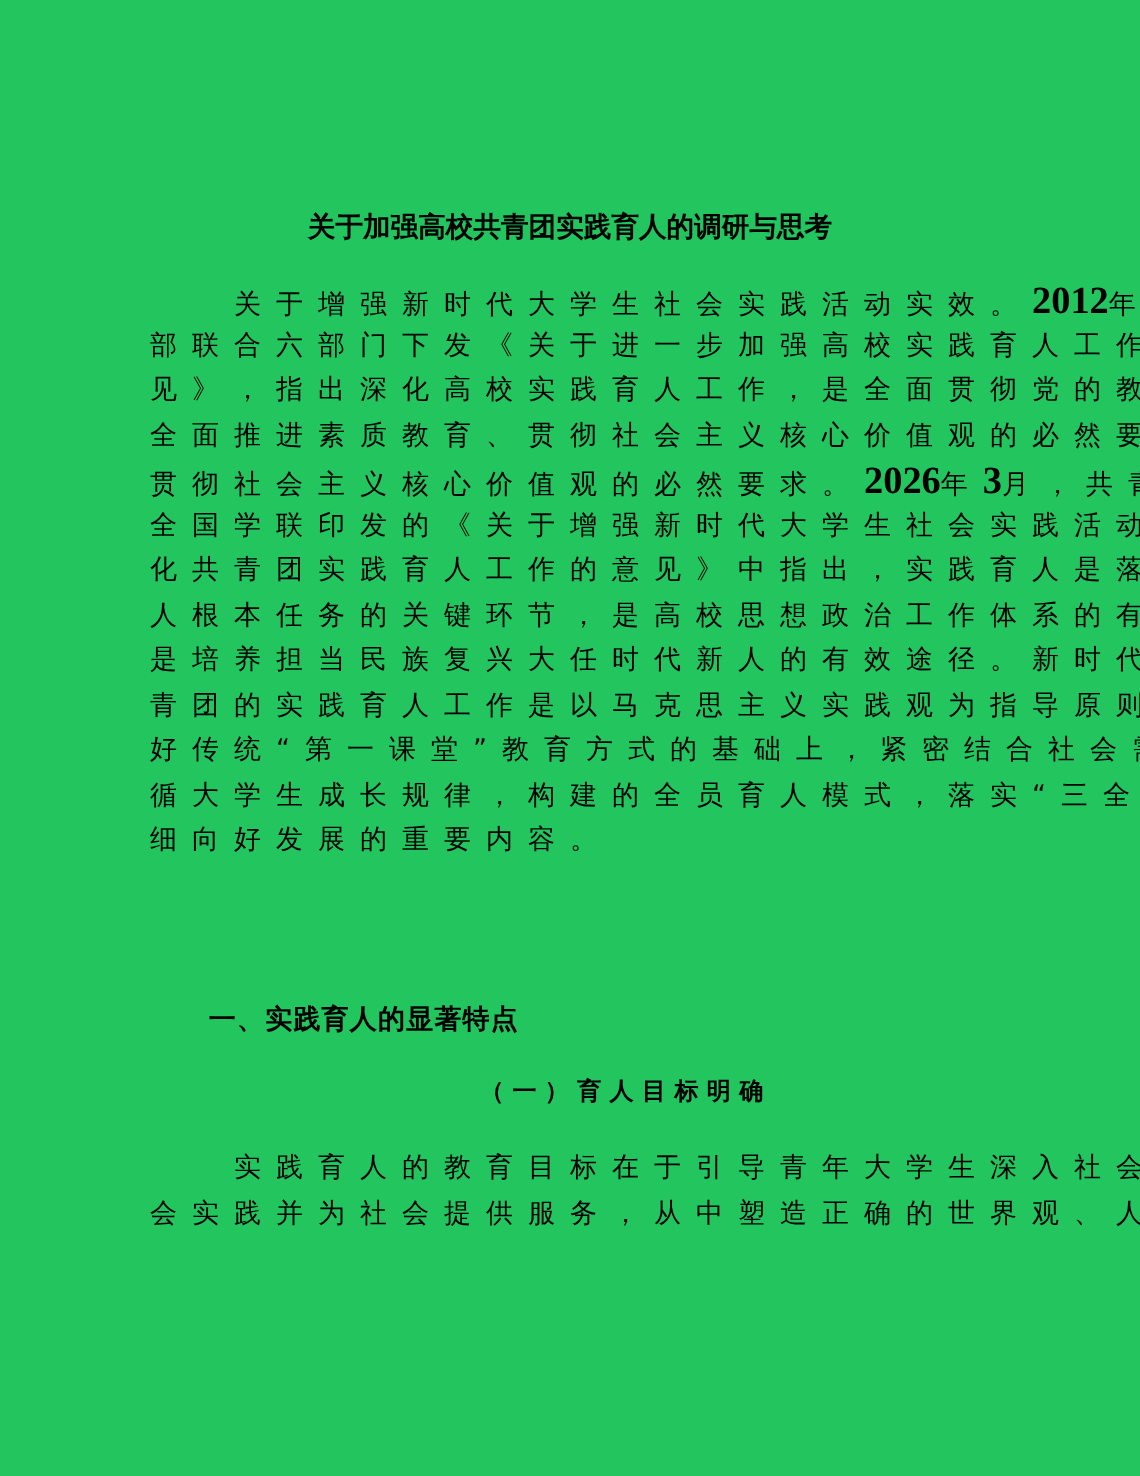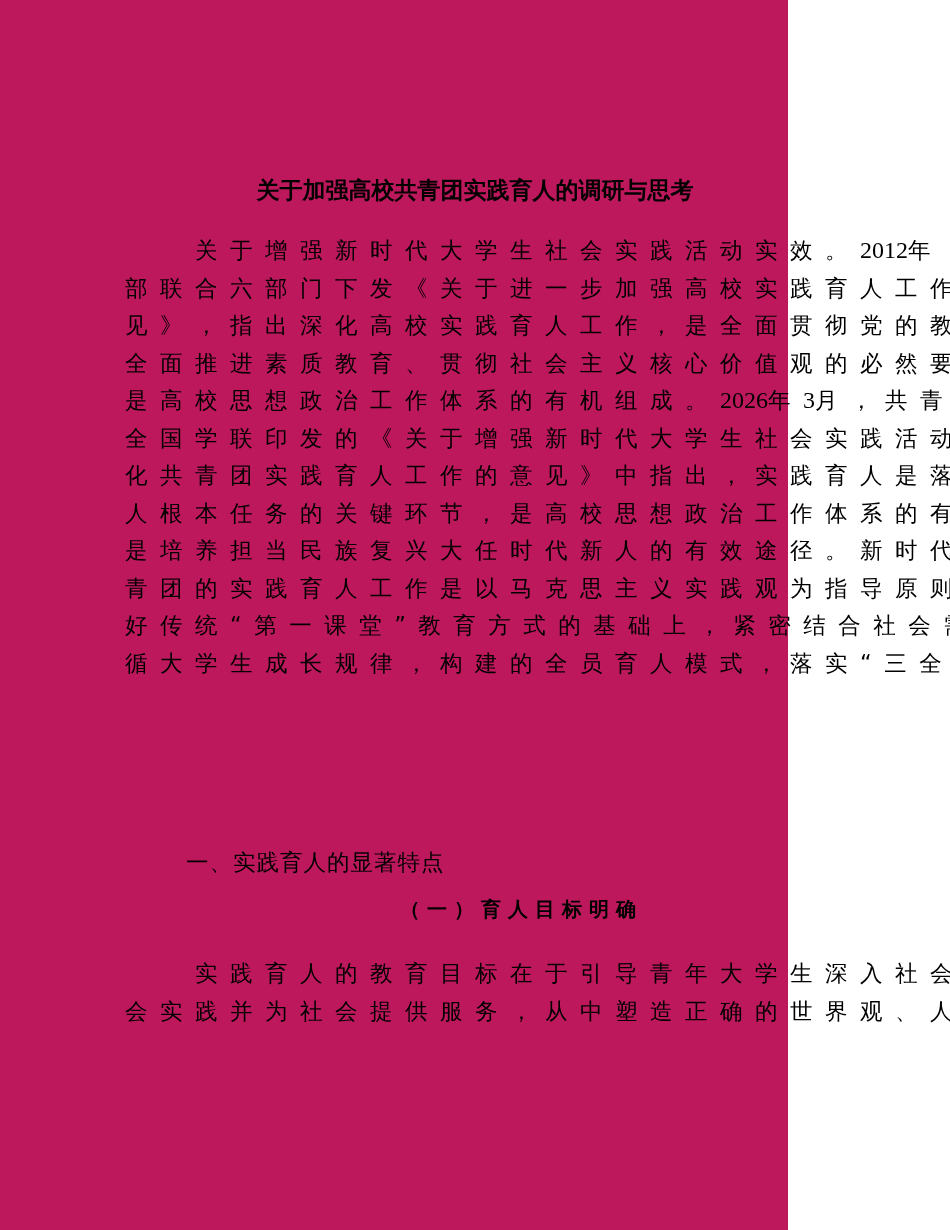--- a/index.html
+++ b/index.html
@@ -12,23 +12,23 @@
     height: 1230px;
     position: relative;
     overflow: hidden;
     font-family: "DejaVu Serif", "Liberation Serif", serif;
     color: #000000;
   }
   .page {
     position: absolute;
     left: 0;
     top: 0;
-    width: 788px;
+    width: 950px;
     height: 1230px;
-    background: #be185d;
+    background: #22c55e;
   }
   .title {
     position: absolute;
     top: 174px;
     left: 0;
     width: 950px;
     text-align: center;
     font-family: "DejaVu Serif", "Liberation Serif", serif;
     font-weight: bold;
     font-size: 23px;
@@ -51,32 +51,33 @@
     display: block;
     white-space: nowrap;
     height: 37.5px;
   }
   .line.justify {
     text-align-last: justify;
   }
   .num {
     font-family: "Liberation Serif", "DejaVu Serif", serif;
     letter-spacing: 0px;
-    font-size: 24px;
+    font-size: 32px;
+    font-weight: bold;
   }
   .heading-1 {
     position: absolute;
     top: 834px;
     left: 174px;
     font-family: "DejaVu Sans", "Liberation Sans", sans-serif;
-    font-weight: normal;
+    font-weight: bold;
     font-size: 22.5px;
     line-height: 32px;
     letter-spacing: 1px;
-    margin: 12px;
+    margin: 0;
   }
   .heading-2 {
     position: absolute;
     top: 893px;
     left: 400px;
     font-family: "DejaVu Sans", "Liberation Sans", sans-serif;
     font-size: 20px;
     line-height: 32px;
     letter-spacing: 7px;
     margin: 0;
@@ -87,28 +88,29 @@
 
 <div class="page">
 
   <h1 class="title">关于加强高校共青团实践育人的调研与思考</h1>
 
   <div class="body-block" style="top:232px;">
     <span class="line justify"><span>　　关于增强新时代大学生社会实践活动实效。</span><span class="num">2012</span><span>年，教育</span></span>
     <span class="line justify">部联合六部门下发《关于进一步加强高校实践育人工作的若干意</span>
     <span class="line justify">见》，指出深化高校实践育人工作，是全面贯彻党的教育方针、</span>
     <span class="line justify">全面推进素质教育、贯彻社会主义核心价值观的必然要求，也是</span>
-    <span class="line justify"><span>是高校思想政治工作体系的有机组成。</span><span class="num">2026</span><span>年</span><span class="num">3</span><span>月，共青团中央、</span></span>
+    <span class="line justify"><span>贯彻社会主义核心价值观的必然要求。</span><span class="num">2026</span><span>年</span><span class="num">3</span><span>月，共青团中央、</span></span>
     <span class="line justify">全国学联印发的《关于增强新时代大学生社会实践活动实效　深</span>
     <span class="line justify">化共青团实践育人工作的意见》中指出，实践育人是落实立德树</span>
     <span class="line justify">人根本任务的关键环节，是高校思想政治工作体系的有机组成，</span>
     <span class="line justify">是培养担当民族复兴大任时代新人的有效途径。新时代，高校共</span>
     <span class="line justify">青团的实践育人工作是以马克思主义实践观为指导原则，在运用</span>
     <span class="line justify">好传统“第一课堂”教育方式的基础上，紧密结合社会需求，遵</span>
     <span class="line justify">循大学生成长规律，构建的全员育人模式，落实“三全育人”向</span>
+    <span class="line">细向好发展的重要内容。</span>
   </div>
 
   <h2 class="heading-1">一、实践育人的显著特点</h2>
 
   <h3 class="heading-2">（一）育人目标明确</h3>
 
   <div class="body-block" style="top:955px;">
     <span class="line justify">　　实践育人的教育目标在于引导青年大学生深入社会、参与社</span>
     <span class="line justify">会实践并为社会提供服务，从中塑造正确的世界观、人生观和价</span>
   </div>

